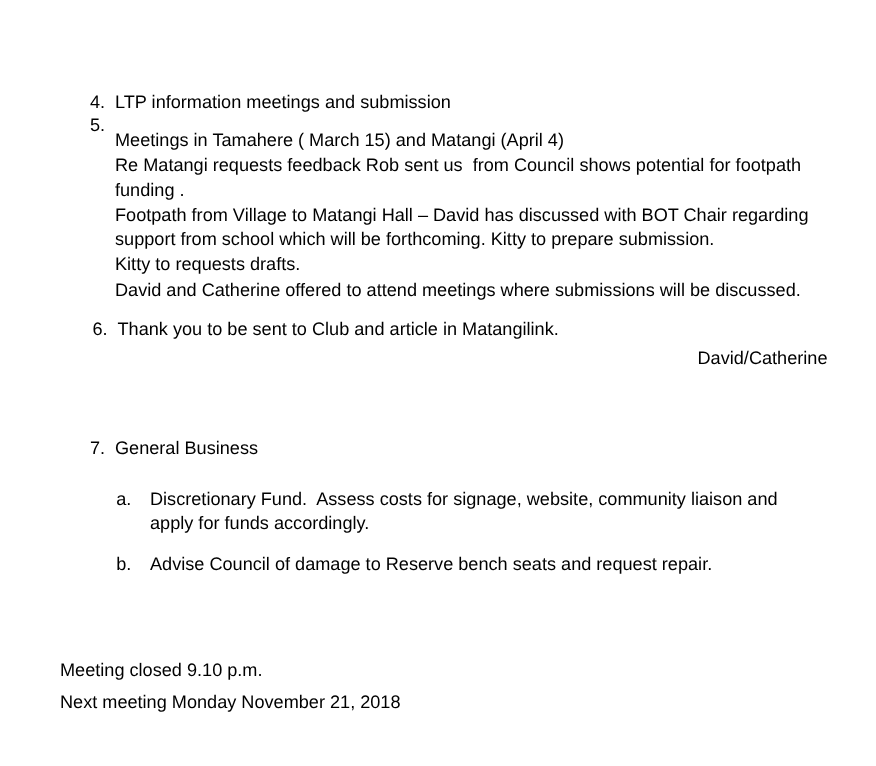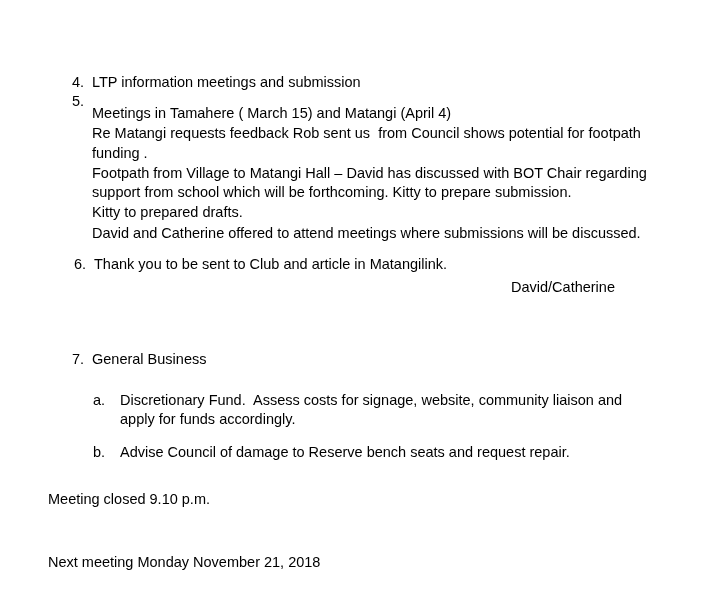--- a/index.html
+++ b/index.html
@@ -49,21 +49,21 @@
   
   #item5 { left: 62px; top: 92px; width: 600px; }
   #item5 .body-col .line { margin-top: 1px; }
   #item5 .body-col .first { margin-top: 12px; }
 
   
   #item6 { left: 62px; top: 255px; width: 600px; }
   #item6 .num { width: 32px; flex: 0 0 32px; }
   .signer {
     display: block;
-    text-align: center;
+    text-align: right;
     margin-left: 370px;
     margin-top: 4px;
   }
 
   
   #item7 { left: 62px; top: 350px; width: 600px; }
 
   
   .subitem {
     position: absolute;
@@ -82,42 +82,42 @@
   #sub-a .signer2 {
     display: block;
     margin-left: 390px;
     margin-top: 0px;
   }
 
   .closing {
     position: absolute;
     left: 48px;
   }
-  #closing-1 { top: 490px; }
+  #closing-1 { top: 528px; }
   #closing-2 { top: 553px; }
 </style>
 </head>
 <body>
 
 <div class="page">
 
   <div class="item" id="item4">
     <span class="num">4.</span>
     <span class="body-col">
       <span class="line first">LTP information meetings and submission</span>
     </span>
   </div>
 
   <div class="item" id="item5">
     <span class="num">5.</span>
     <span class="body-col">
       <span class="line first">Meetings in Tamahere ( March 15) and Matangi (April 4)</span>
       <span class="line">Re Matangi requests feedback Rob sent us  from Council shows potential for footpath funding .</span>
       <span class="line">Footpath from Village to Matangi Hall – David has discussed with BOT Chair regarding support from school which will be forthcoming. Kitty to prepare submission.</span>
-      <span class="line">Kitty to prepared drafts.</span>
+      <span class="line">Kitty to requests drafts.</span>
       <span class="line">David and Catherine offered to attend meetings where submissions will be discussed.</span>
     </span>
   </div>
 
   <div class="item" id="item6">
     <span class="num">6.</span>
     <span class="body-col">
       <span class="line">Thank you to be sent to Club and article in Matangilink.</span>
       <span class="signer">David/Catherine</span>
     </span>

